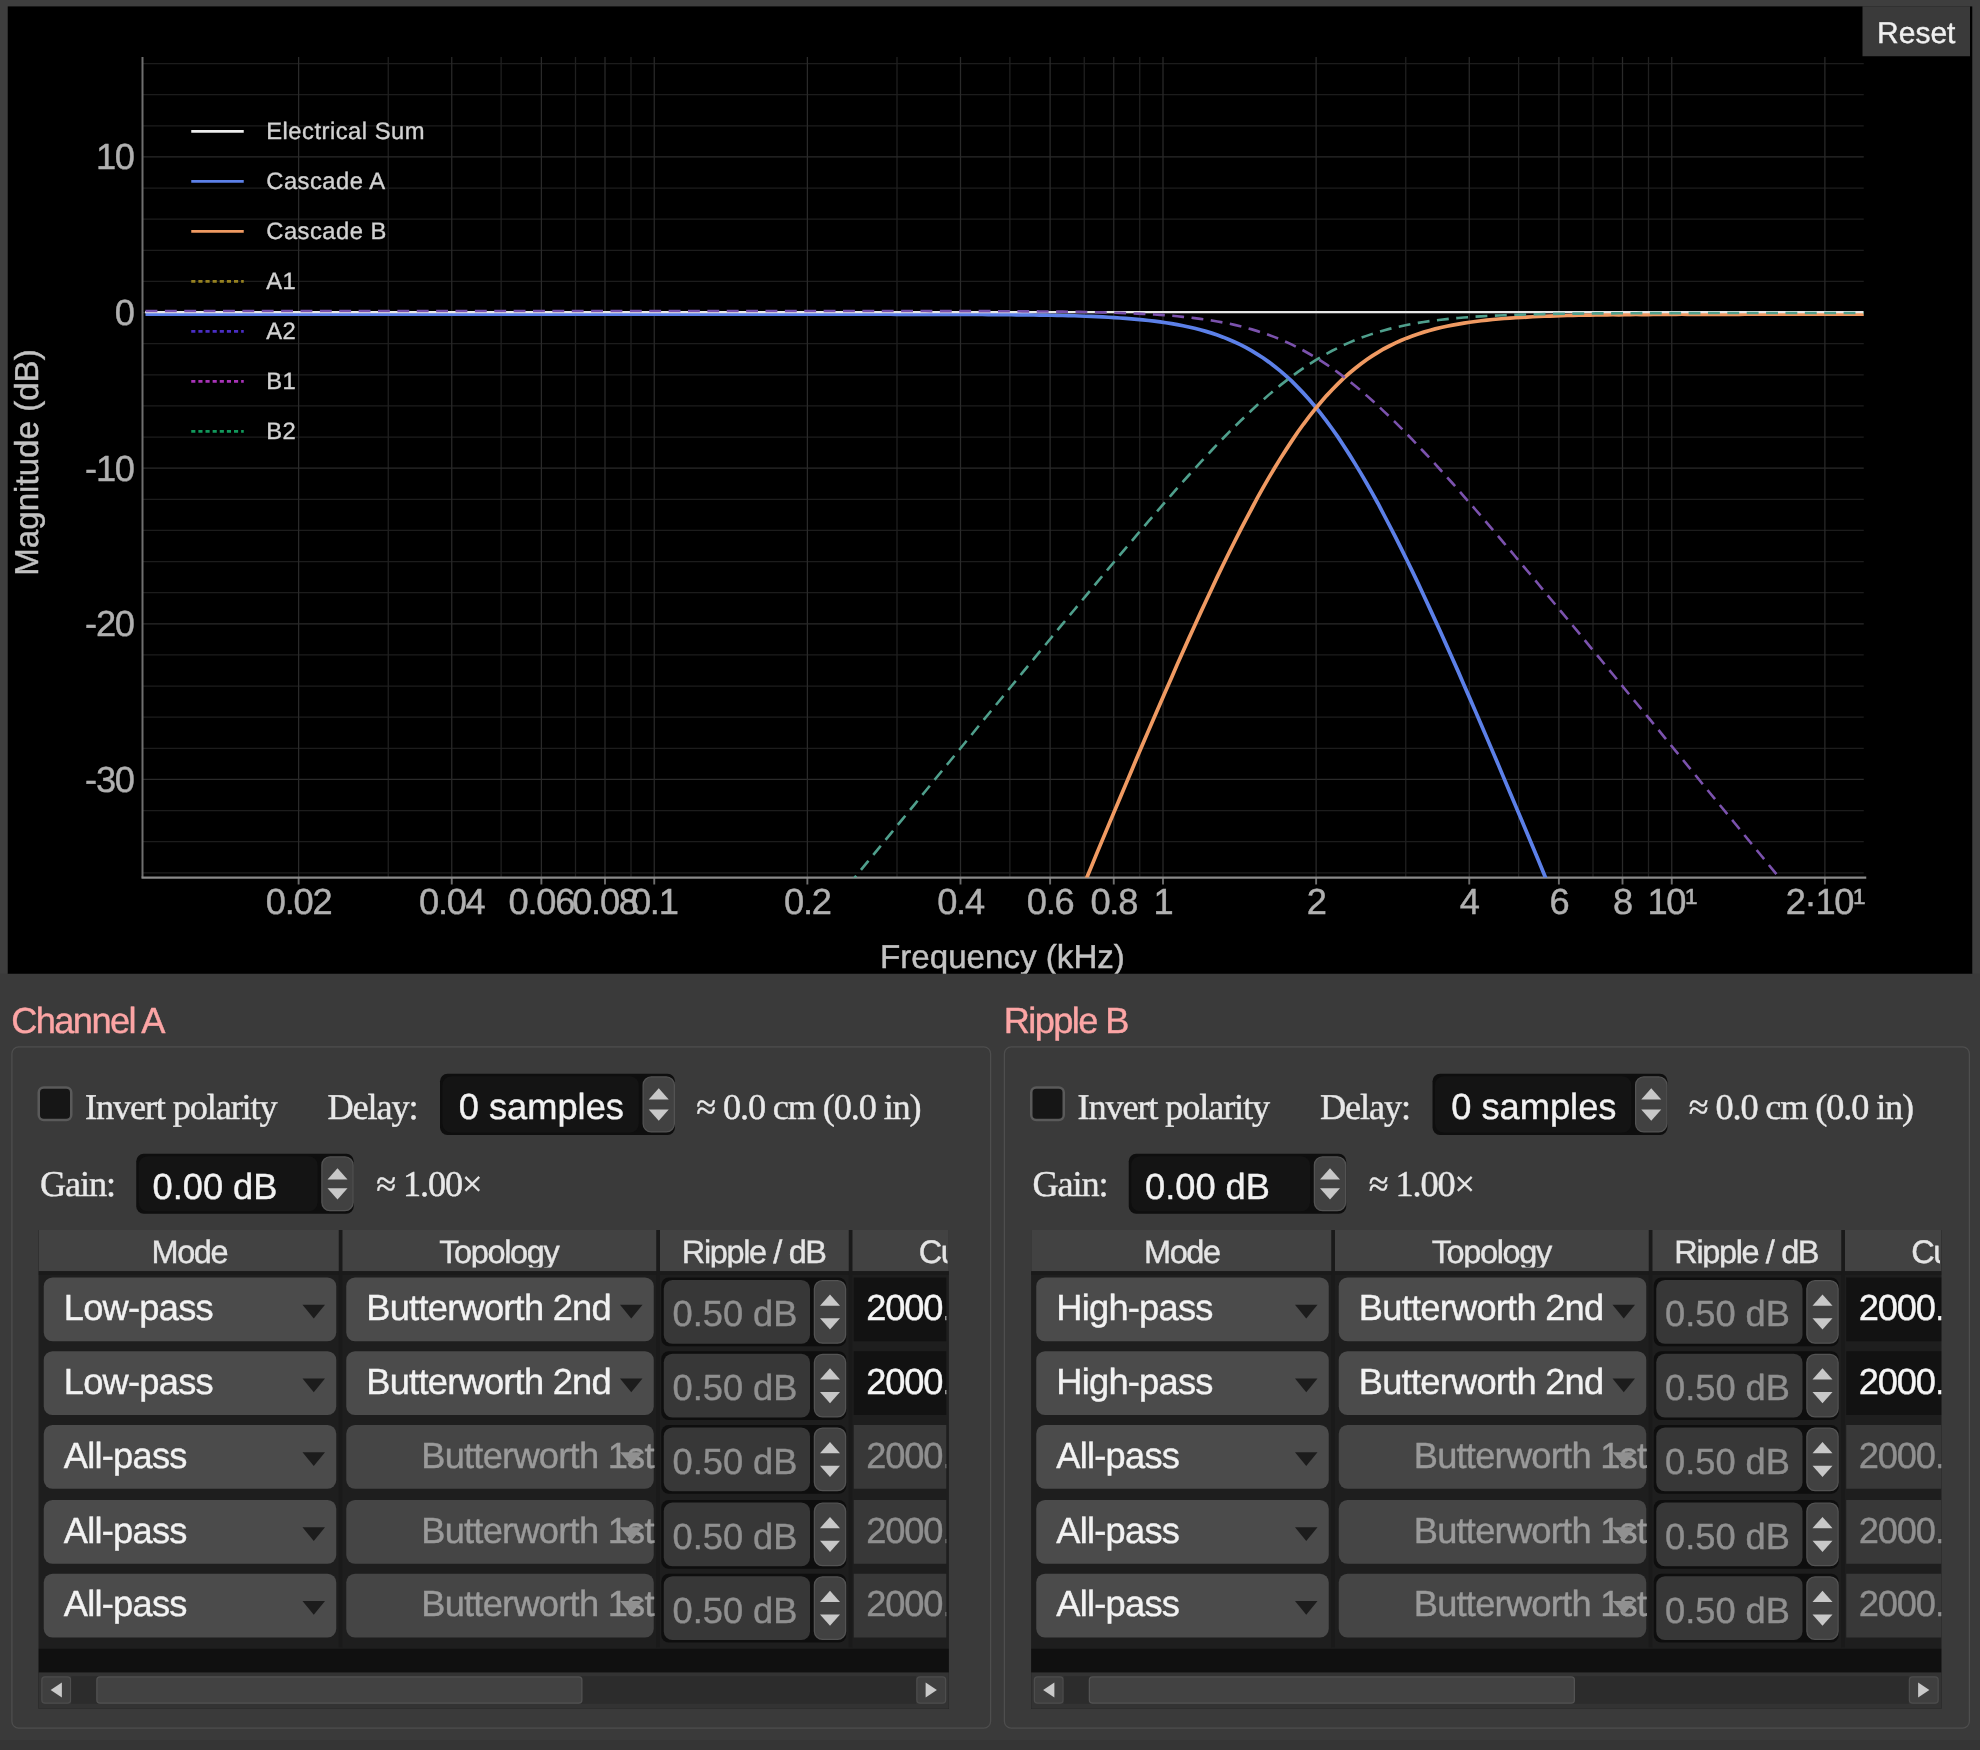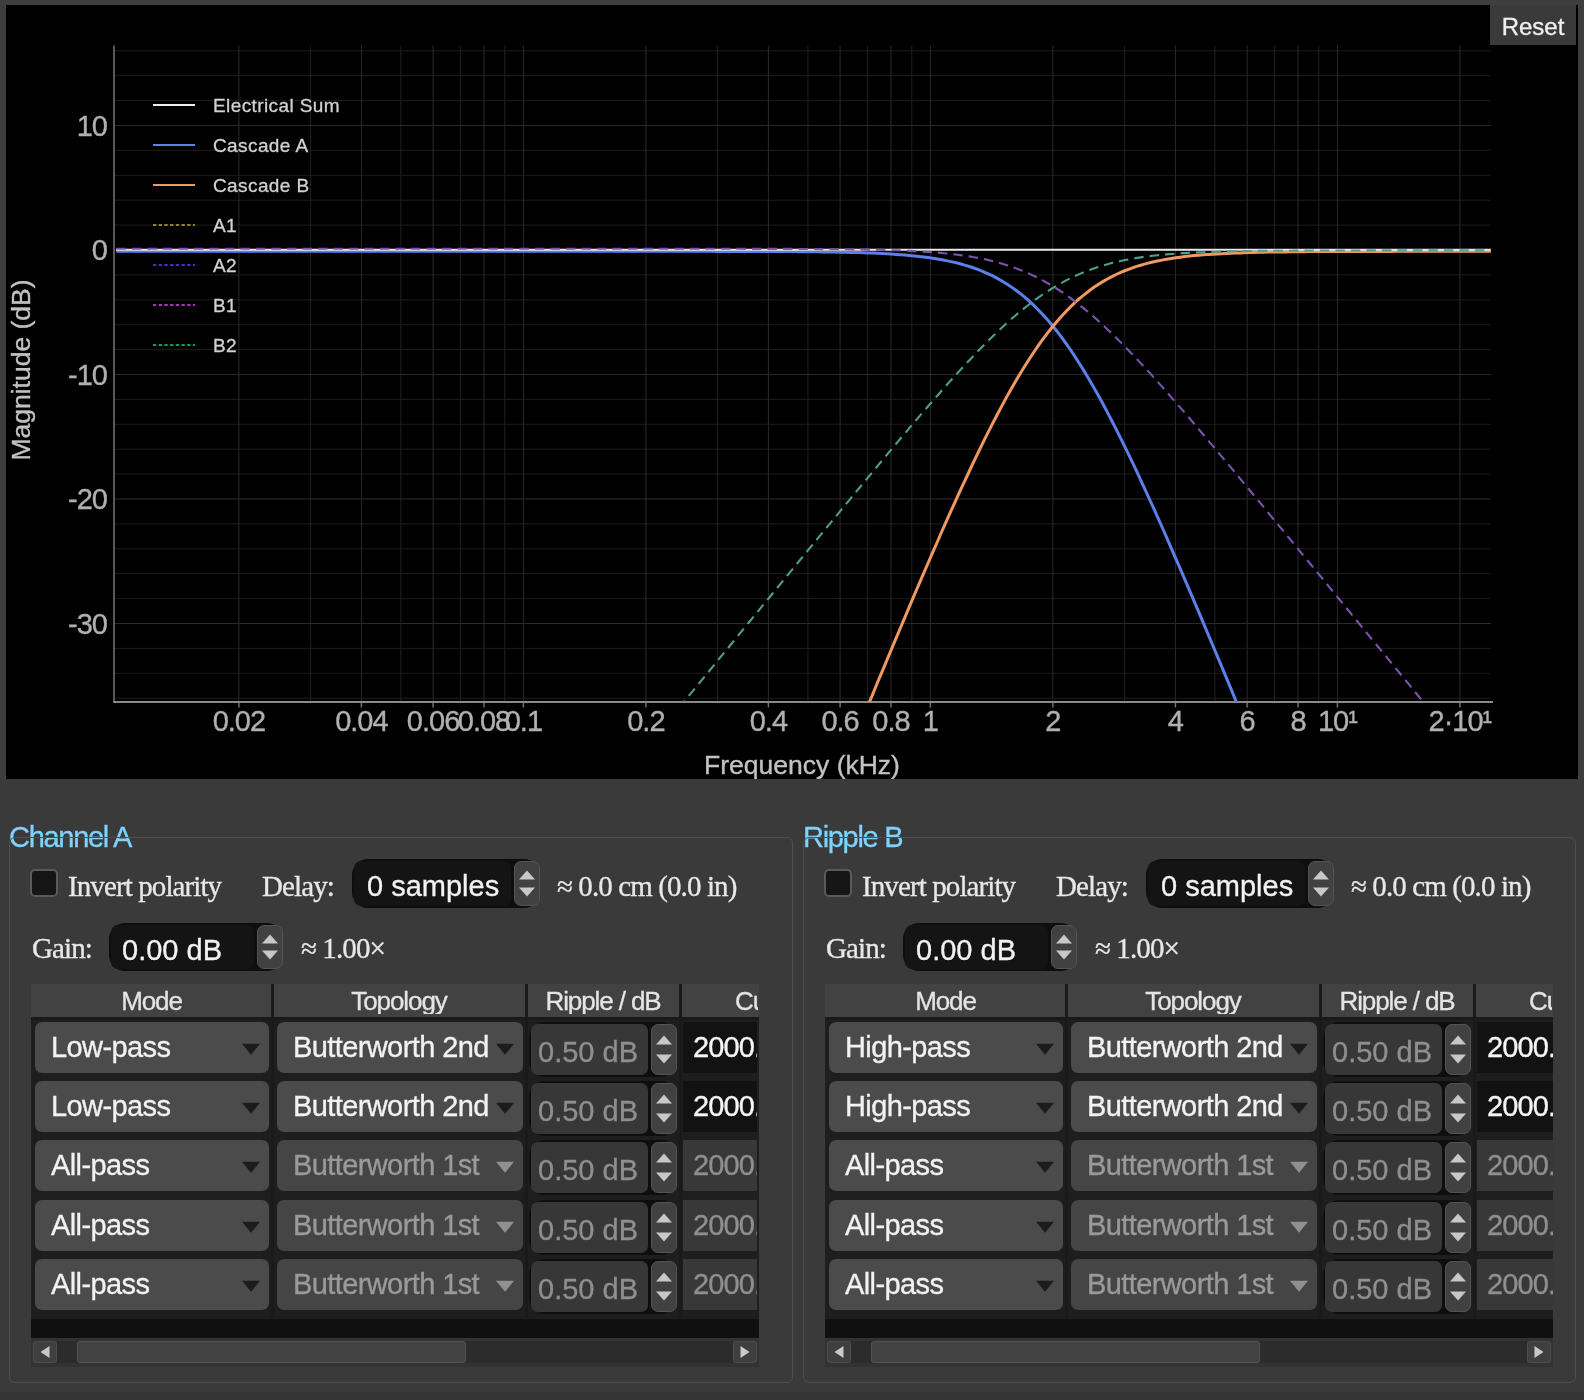--- a/index.html
+++ b/index.html
@@ -5,41 +5,41 @@
   font-family:"Liberation Sans", sans-serif; }
 #stage { position:relative; width:1584px; height:1400px; }
 #plotbg { position:absolute; left:6px; top:5px; width:1572px; height:774px; background:#000; }
 #plot { position:absolute; left:0; top:0; }
 #plot text { fill:#b0b0b0; stroke:#b0b0b0; stroke-width:0.35; }
 #plot .tick { font-size:29px; letter-spacing:-1px; }
 #plot .title { font-size:26.5px; fill:#c2c2c2; stroke:#c2c2c2; letter-spacing:0; }
 #plot .leg { font-size:19px; fill:#d2d2d2; stroke:#d2d2d2; stroke-width:0.3; letter-spacing:0.4px; }
 #reset { position:absolute; left:1490px; top:5px; width:86px; height:40px; background:#3a3a3a;
   color:#f0f0f0; font-size:24px; text-align:center; line-height:44px; }
-.chlabel { position:absolute; top:801px; font-size:29px; letter-spacing:-1.3px; color:#7dd3fc;margin-top:20px; }
+.chlabel { position:absolute; top:801px; font-size:29px; letter-spacing:-1.3px; color:#fca5a5; }
 .gbox { position:absolute; top:837px; height:546px; border:1.5px solid #4e4e4e;
   border-radius:6px; }
 .lab { position:absolute; margin-top:3px; height:29px; font-size:29px; letter-spacing:-0.9px; color:#e8e8e8;
   line-height:29px; white-space:pre;font-family:Liberation Serif, serif; }
 .checkbox { position:absolute; width:28px; height:28px; background:#161616;
   border:2.5px solid #5a5a5a; border-radius:5px; }
-.spinwrap { position:absolute; background:#0e0e0e; border-radius:16px; padding:2px; }
+.spinwrap { position:absolute; background:#0e0e0e; border-radius:6px; padding:2px; }
 .spinwrap .field { position:absolute; margin:2px; border-radius:7px; white-space:pre; }
 .spinwrap .spbtn { position:absolute; margin:2px; border-radius:7px; background:#414141;
   border:1.5px solid #535353; }
 .tri-up,.tri-dn,.tri-l,.tri-r { position:absolute; width:0; height:0; display:block; }
 .tri-up { left:50%; top:30%; transform:translate(-50%,-50%);
   border-left:8px solid transparent; border-right:8px solid transparent; border-bottom:9px solid #c8c8c8; }
 .tri-dn { left:50%; top:70%; transform:translate(-50%,-50%);
   border-left:8px solid transparent; border-right:8px solid transparent; border-top:9px solid #c8c8c8; }
 .combo { position:absolute; background:#4b4b4b; border-radius:7px; color:#f2f2f2;
   font-size:29px; letter-spacing:-0.6px; padding-left:16px; white-space:pre; }
 .combo i { position:absolute; right:9px; top:50%; transform:translateY(-38%); width:0; height:0;
   border-left:9.5px solid transparent; border-right:9.5px solid transparent; border-top:11.5px solid #1c1c1c; }
-.combo.dis { background:#454545; color:#9a9a9a; }
+.combo.dis { background:#454545; color:#9a9a9a;text-align:right; }
 .combo.dis i { border-top-color:#909090; }
 .tbl { position:absolute; top:984px; width:728px; height:383px; background:#1e1e1e;
   border:1.5px solid #1f1f1f; }
 .thead { position:absolute; width:728px; height:33px; background:#424242; }
 .th { position:absolute; top:988px; height:26px; font-size:26px; letter-spacing:-1.1px;
   color:#e4e4e4; text-align:center; line-height:26px; overflow:hidden; }
 .vsep { position:absolute; top:984px; width:3px; height:334px; background:#1a1a1a; }
 .rowsbg { position:absolute; top:1017px; width:728px; height:2.5px; background:#1a1a1a; }
 .cut { position:absolute; width:74px; height:51px; background:#383838; color:#8f8f8f;
   font-size:29px; letter-spacing:-0.9px; line-height:51px; padding-left:10px; overflow:hidden; }

